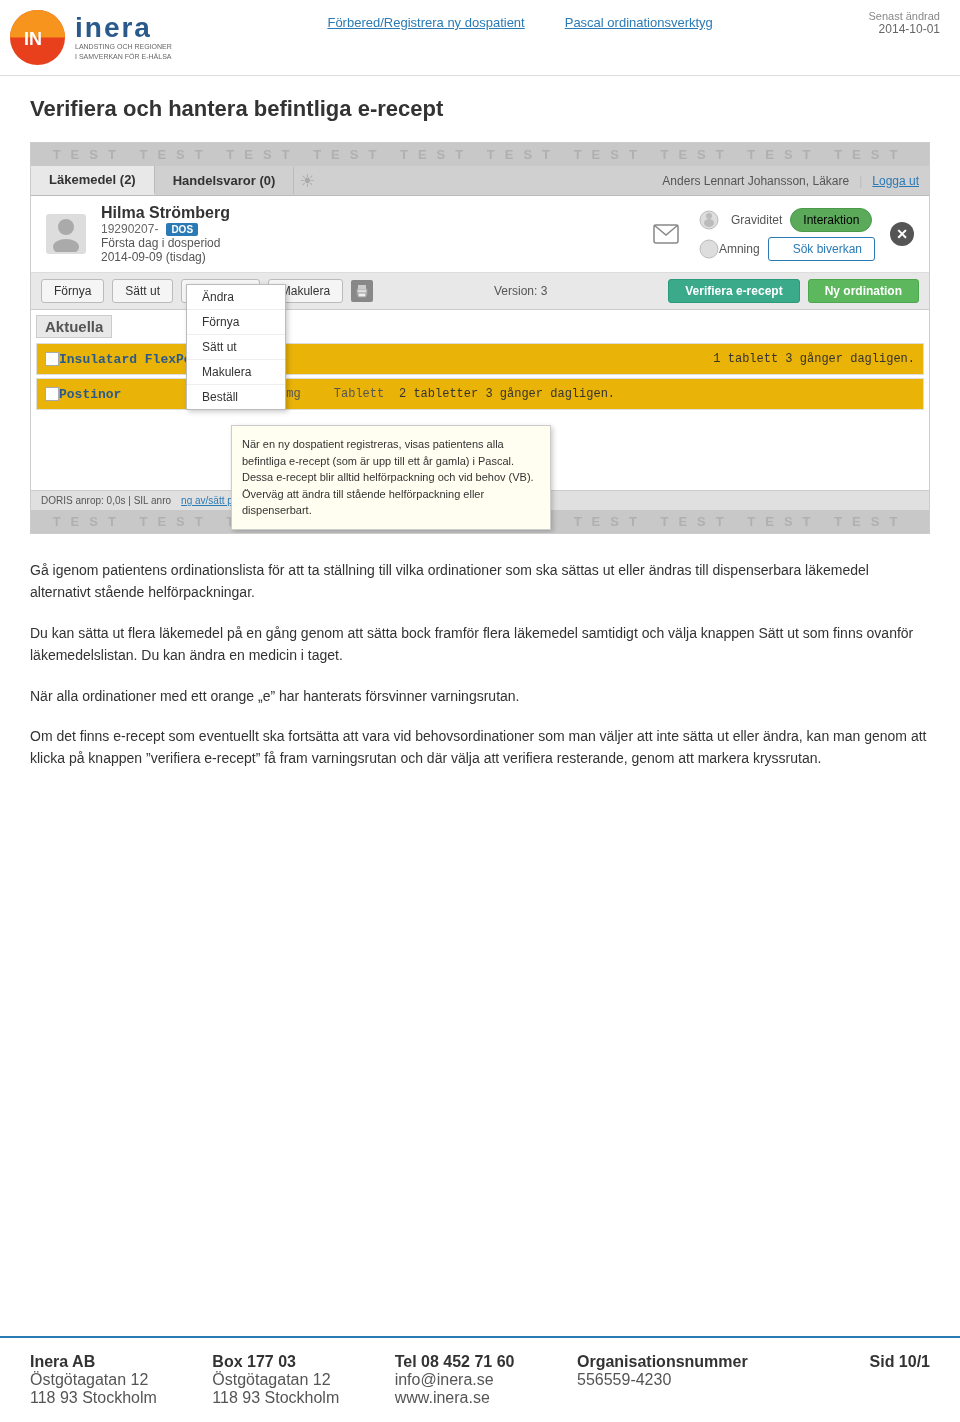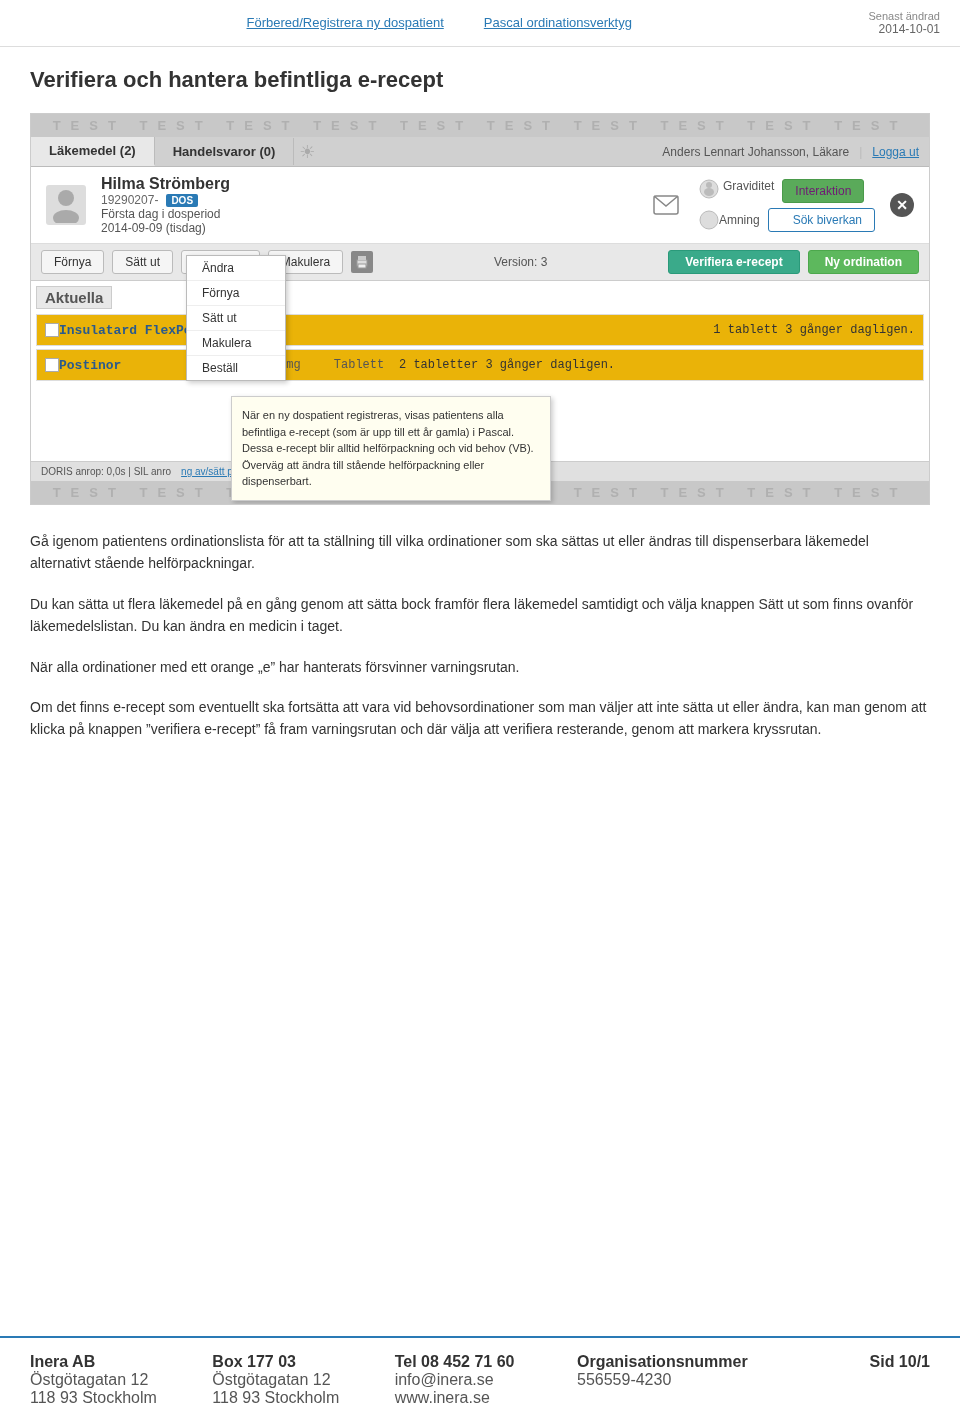--- a/index.html
+++ b/index.html
@@ -176,22 +176,23 @@
       border: 1px solid #ccc;
       background: #f5f5f5;
       cursor: pointer;
       border-radius: 3px;
       display: flex;
       align-items: center;
       gap: 5px;
     }
     .action-btn.green {
       background: #5aaa5a;
-      color: #701a75;
+      color: #000000;
       border-color: #4a9a4a;
+      border-radius: 12px;
     }
     .action-btn.blue-outline {
       background: white;
       border: 1px solid #2a7ab5;
       color: #2a7ab5;
       padding-left: 24px;
     }
     .close-x {
       width: 24px;
       height: 24px;
@@ -409,20 +410,34 @@
       flex: 0 0 80px;
       font-size: 12px;
       color: #555;
       text-align: center;
     }
   </style>
 </head>
 <body>
 
 <div class="header">
+  <div class="logo-area">
+    <div style="display:flex;flex-direction:column;align-items:center;">
+
+      <svg width="55" height="55" viewBox="0 0 55 55">
+        <circle cx="27.5" cy="27.5" r="27.5" fill="#e8401c"></circle>
+        <path d="M0,27.5 A27.5,27.5 0 0,1 55,27.5" fill="#f7941d"></path>
+        <text x="14" y="35" font-size="18" fill="white" font-weight="bold" font-family="Arial">IN</text>
+      </svg>
+    </div>
+    <div class="logo-text">
+      <span class="logo-name">inera</span>
+      <span class="logo-subtitle" style="white-space:pre-line;font-size:7px;color:#666;">LANDSTING OCH REGIONER<br>I SAMVERKAN FÖR E-HÄLSA</span>
+    </div>
+  </div>
 
   <div class="nav-links">
     <a class="nav-link">Förbered/Registrera ny dospatient</a>
     <a class="nav-link">Pascal ordinationsverktyg</a>
   </div>
 
   <div class="header-right">
     <div class="date-label">Senast ändrad</div>
     <div>2014-10-01</div>
   </div>
@@ -469,21 +484,21 @@
 
       <div style="display:flex;align-items:center;padding:5px;">
         <svg width="26" height="20" viewBox="0 0 26 20">
           <rect x="1" y="1" width="24" height="18" rx="2" ry="2" fill="none" stroke="#888" stroke-width="1.5"></rect>
           <polyline points="1,1 13,11 25,1" fill="none" stroke="#888" stroke-width="1.5"></polyline>
         </svg>
       </div>
 
       <div style="display:flex;flex-direction:column;gap:5px;margin-left:auto;">
         <div style="display:flex;gap:8px;">
-          <div style="display:flex;align-items:flex-start;gap:4px;">
+          <div style="display:flex;align-items:center;gap:12px;">
             <svg width="20" height="20" viewBox="0 0 20 20">
               <circle cx="10" cy="10" r="9" fill="#ddd" stroke="#bbb"></circle>
               <ellipse cx="10" cy="13" rx="5" ry="4" fill="#bbb"></ellipse>
               <circle cx="10" cy="6" r="3" fill="#bbb"></circle>
             </svg>
             <span style="font-size:12px;color:#555;">Graviditet</span>
           </div>
           <button class="action-btn green" style="font-size:12px;">Interaktion</button>
         </div>
         <div style="display:flex;gap:8px;">

